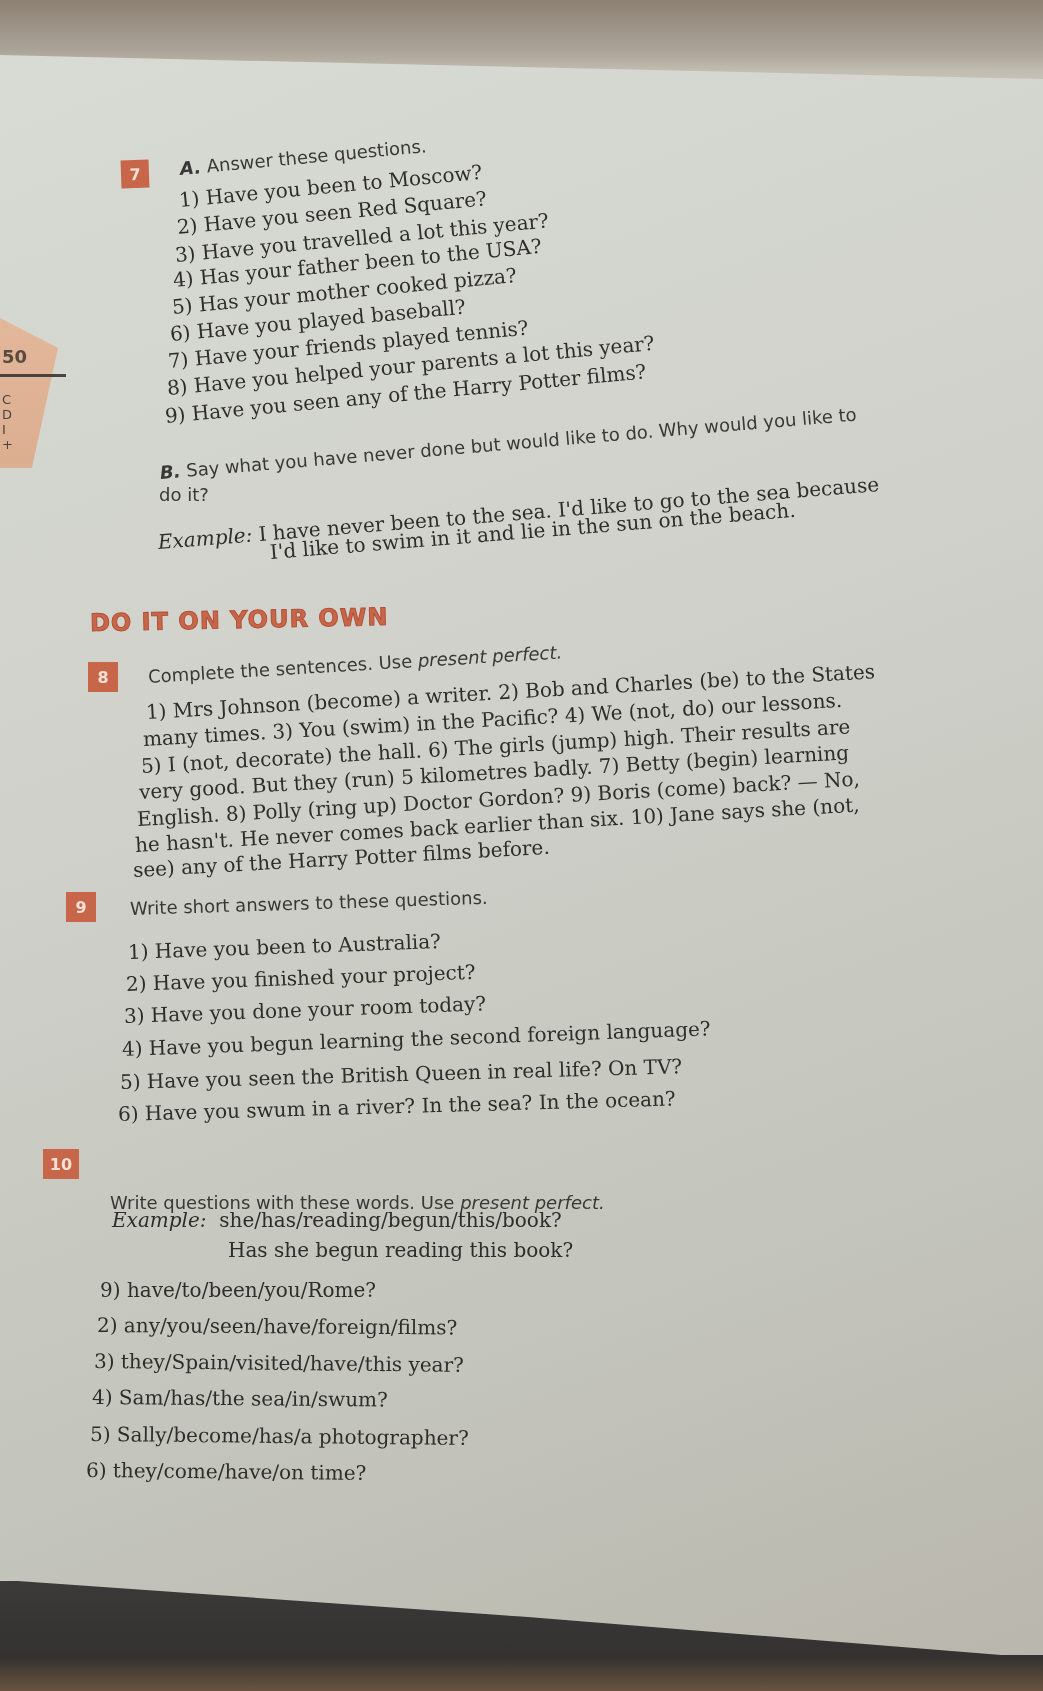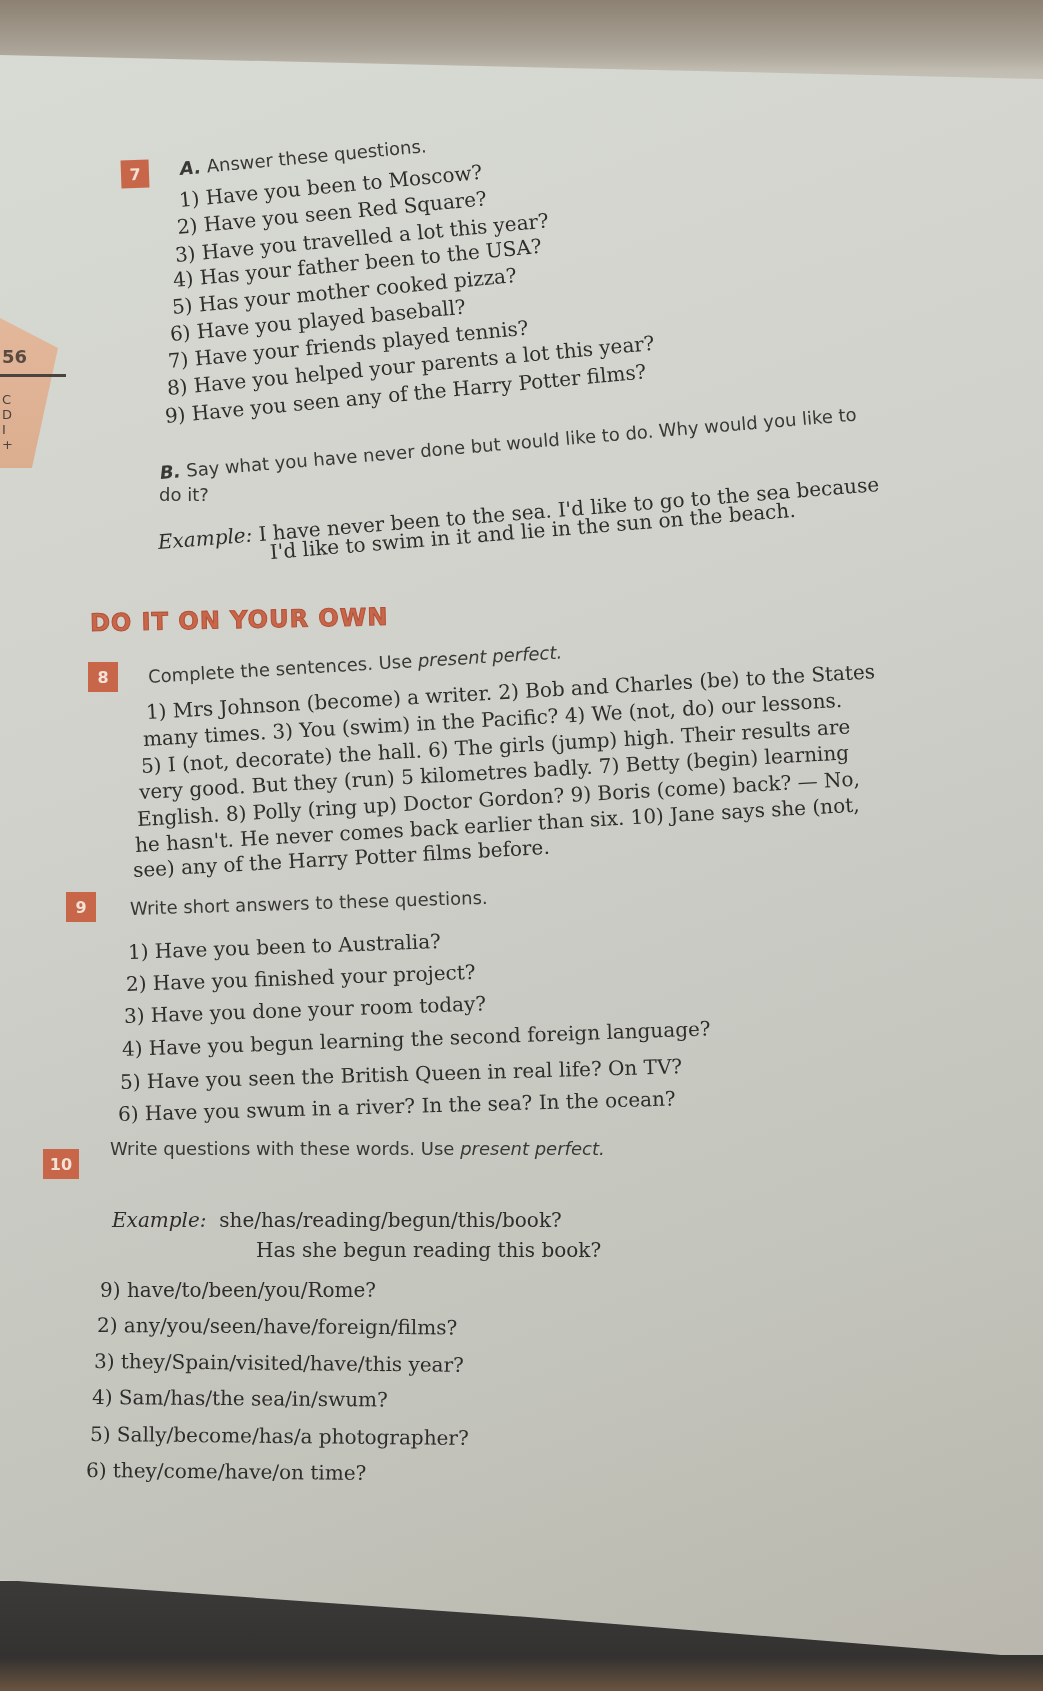--- a/index.html
+++ b/index.html
@@ -103,21 +103,21 @@
     }
   </style>
 </head>
 <body>
 
 <div class="top-shadow"></div>
 <div class="bottom-dark"></div>
 <div class="page"></div>
 
 <div class="tab-strip"></div>
-<div class="tab-num">56</div>
+<div class="tab-num">50</div>
 <div class="tab-rule"></div>
 <div class="tab-letters">
   <div>C</div>
   <div>D</div>
   <div>I</div>
   <div>+</div>
 </div>
 
 <div class="ex-num" style="left:121px; top:160px; width:28px; height:28px; transform:rotate(-2deg);">7</div>
 
@@ -165,27 +165,27 @@
 <div class="ex-num" style="left:66px; top:892px;">9</div>
 <div class="line sans" style="left:130px; top:898px; transform:rotate(-1.8deg);">Write short answers to these questions.</div>
 <div class="line serif" style="left:128px; top:940px; transform:rotate(-2deg);">1) Have you been to Australia?</div>
 <div class="line serif" style="left:126px; top:972px; transform:rotate(-2deg);">2) Have you finished your project?</div>
 <div class="line serif" style="left:124px; top:1004px; transform:rotate(-2deg);">3) Have you done your room today?</div>
 <div class="line serif" style="left:122px; top:1037px; transform:rotate(-2deg);">4) Have you begun learning the second foreign language?</div>
 <div class="line serif" style="left:120px; top:1070px; transform:rotate(-1.6deg);">5) Have you seen the British Queen in real life? On TV?</div>
 <div class="line serif" style="left:118px; top:1102px; transform:rotate(-1.6deg);">6) Have you swum in a river? In the sea? In the ocean?</div>
 
 <div class="ex-num" style="left:43px; top:1149px; width:36px;">10</div>
-<div class="line sans" style="left:110px; top:1138px;">
+<div class="line sans" style="left:110px; top:1192px;">
   <span>Write questions with these words. Use </span><span class="italic">present perfect.</span>
 </div>
 <div class="line serif" style="left:112px; top:1208px;">
   <span class="italic">Example:</span>&nbsp;
   <span>she/has/reading/begun/this/book?</span>
 </div>
-<div class="line serif" style="left:228px; top:1238px;margin-left:28px;">Has she begun reading this book?</div>
+<div class="line serif" style="left:228px; top:1238px;">Has she begun reading this book?</div>
 
 <div class="line serif" style="left:100px; top:1278px;">9) have/to/been/you/Rome?</div>
 <div class="line serif" style="left:97px; top:1313px; transform:rotate(0.4deg);">2) any/you/seen/have/foreign/films?</div>
 <div class="line serif" style="left:94px; top:1349px; transform:rotate(0.6deg);">3) they/Spain/visited/have/this year?</div>
 <div class="line serif" style="left:92px; top:1385px; transform:rotate(0.5deg);">4) Sam/has/the sea/in/swum?</div>
 <div class="line serif" style="left:90px; top:1422px; transform:rotate(0.6deg);">5) Sally/become/has/a photographer?</div>
 <div class="line serif" style="left:86px; top:1458px; transform:rotate(0.6deg);">6) they/come/have/on time?</div>
 
 </body></html>

